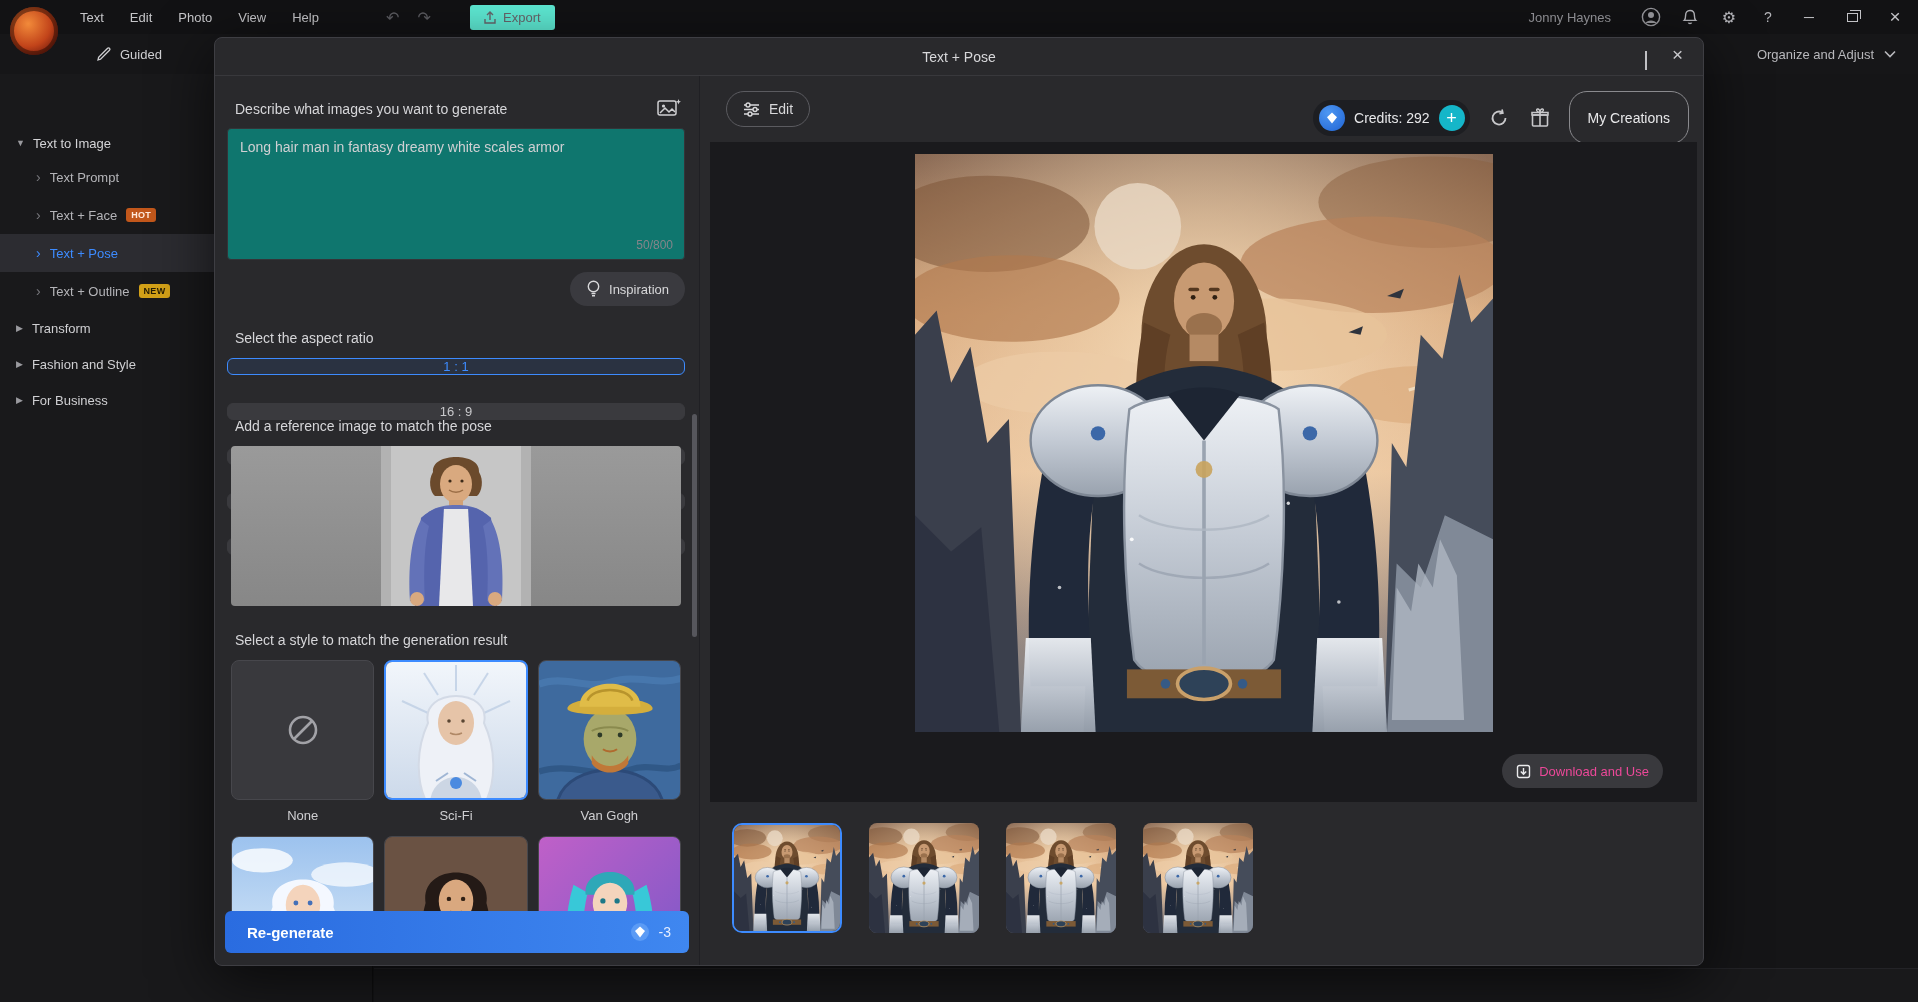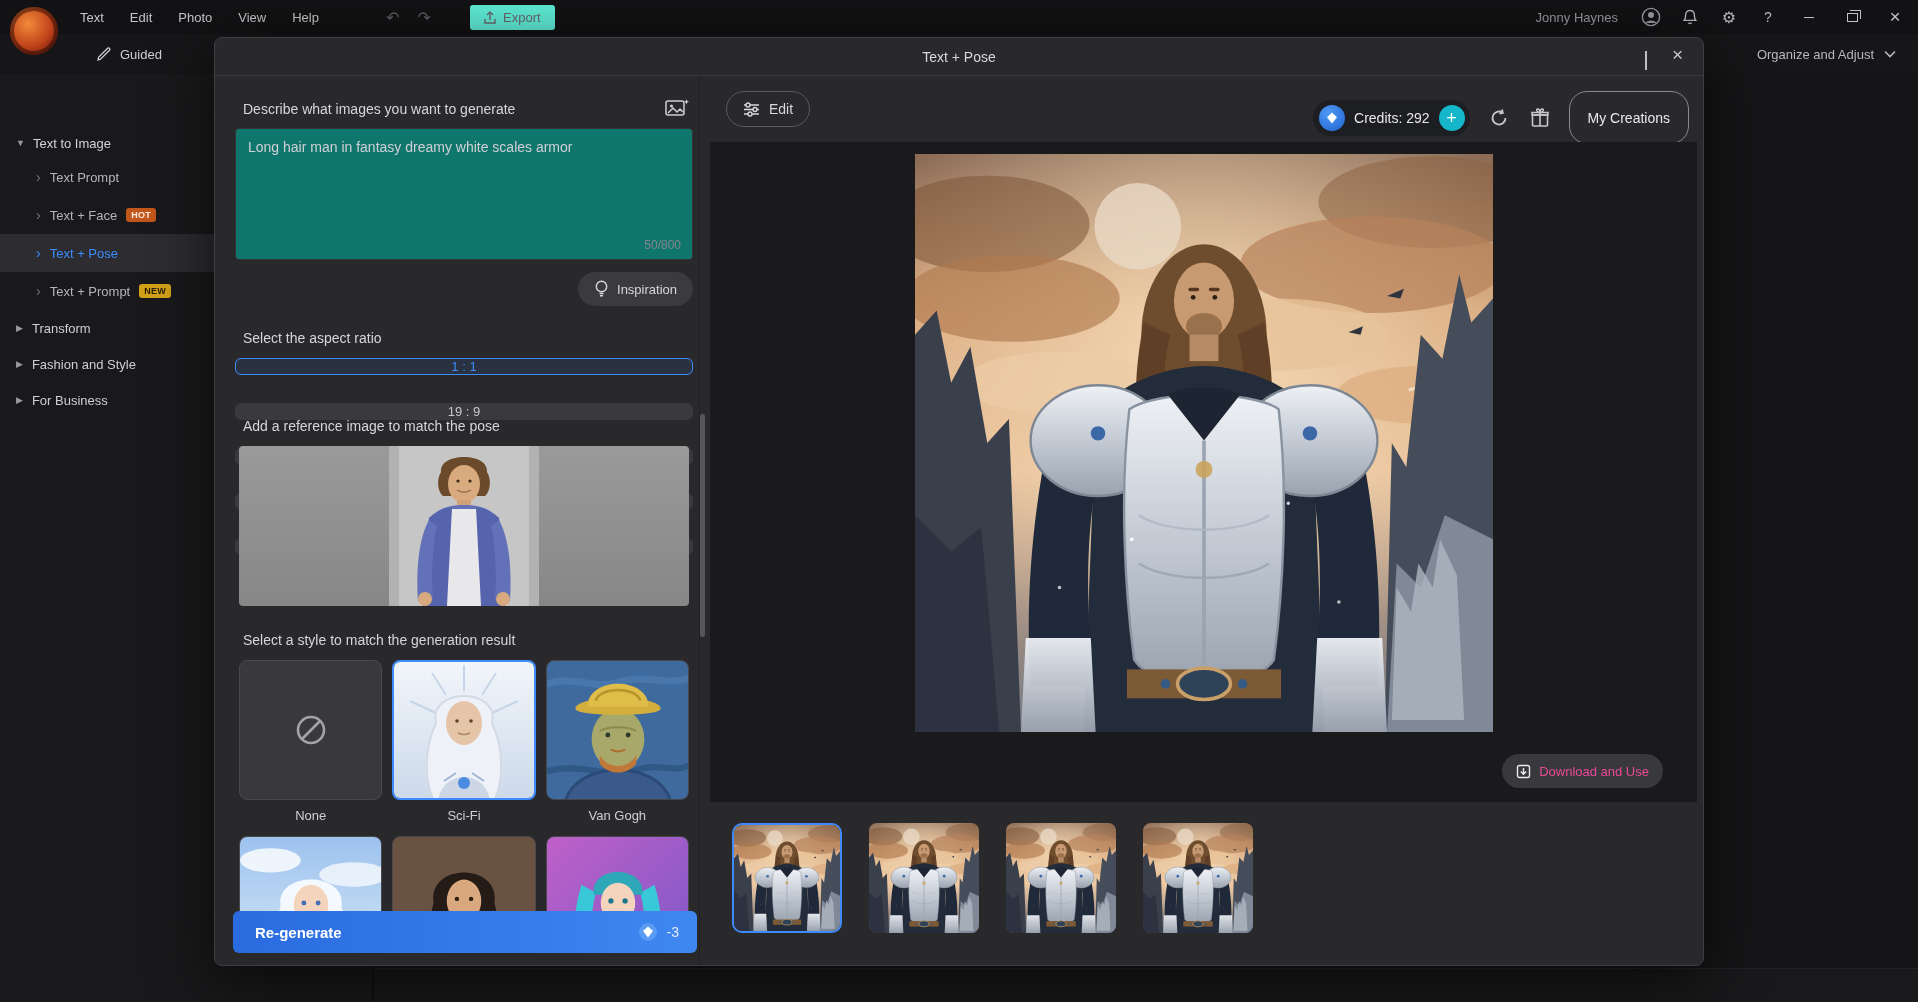--- a/index.html
+++ b/index.html
@@ -11,21 +11,21 @@
   .toolbar-row { position:absolute; left:0; top:34px; right:0; height:40px; background:#161618; z-index:4; }
   .logo { position:absolute; left:10px; top:7px; width:48px; height:48px; border-radius:50%; z-index:6;
     background:radial-gradient(circle at 38% 35%, #f28a3a, #c2441a 52%, #7a1f0f 80%, #2e0b05);
     box-shadow:inset 0 0 0 4px rgba(20,5,0,.45); }
   .menus { position:absolute; left:80px; top:0; height:34px; display:flex; align-items:center; gap:26px; font-size:13px; color:#c6c6c9; }
   .menus span { cursor:default; }
   .histbtns { position:absolute; left:386px; top:0; height:34px; display:flex; align-items:center; gap:18px; font-size:16px; color:#5c5c61; }
   .export-btn { position:absolute; left:470px; top:5px; height:25px; padding:0 14px; background:#5eead4; border-radius:3px;
     display:flex; align-items:center; gap:7px; font-size:13px; color:#67676c; }
   .tb-right { position:absolute; right:10px; top:0; height:34px; display:flex; align-items:center; gap:17px; }
-  .tb-right .uname { font-size:13px; color:#97979c; margin-right:5px; }
+  .tb-right .uname { font-size:13px; color:#97979c; margin-right:12px; }
   .round-ic { width:22px; height:22px; display:flex; align-items:center; justify-content:center; color:#b4b4b9; }
   .winbtn { width:26px; height:26px; display:flex; align-items:center; justify-content:center; color:#c2c2c6; font-size:14px; }
   .restore-sq { width:11px; height:9px; border:1px solid #c2c2c6; position:relative; }
   .restore-sq::before { content:""; position:absolute; left:2px; top:-4px; width:10px; height:8px; border:1px solid #c2c2c6; border-bottom:none; border-left:none; }
   .guided { position:absolute; left:96px; top:0; height:40px; display:flex; align-items:center; gap:8px; font-size:13px; color:#cfcfd2; }
   .organize { position:absolute; right:22px; top:0; height:40px; display:flex; align-items:center; gap:10px; font-size:13px; color:#b8b8bc; z-index:3; }
 
   
   .sidebar { position:absolute; left:0; top:74px; bottom:0; width:373px; background:#19191b; border-right:1px solid #0e0e0f; z-index:2; }
   .bg-main { position:absolute; left:374px; top:74px; right:0; bottom:0; background:#151517; z-index:1; }
@@ -44,21 +44,21 @@
 
   
   .dialog { position:absolute; left:214px; top:37px; width:1490px; height:929px; background:#29292c;
     border:1px solid #3e3e43; border-radius:8px; box-shadow:0 14px 60px rgba(0,0,0,.65); z-index:20; overflow:hidden; }
   .dlg-title { position:absolute; left:0; top:0; right:0; height:38px; border-bottom:1px solid #38383c;
     text-align:center; line-height:38px; font-size:14px; color:#d8d8db; }
   .dlg-max { position:absolute; right:56px; top:14px; }
   .dlg-max .sq { width:11px; height:10px; border:1px solid #c0c0c4; }
   .dlg-close { position:absolute; right:20px; top:6px; font-size:19px; color:#c8c8cc; }
 
-  .dlg-left { position:absolute; left:8px; top:38px; bottom:0; width:484px; overflow:hidden; }
+  .dlg-left { position:absolute; left:0; top:38px; bottom:0; width:484px; overflow:hidden; }
   .dlg-right { position:absolute; left:484px; right:0; top:38px; bottom:0; border-left:1px solid #202024; }
 
   .p-label { font-size:14px; color:#d6d6d9; }
   .prompt-head { position:absolute; left:20px; right:18px; top:22px; display:flex; justify-content:space-between; align-items:center; }
   .prompt-wrap { position:absolute; left:12px; right:14px; top:52px; height:132px; }
   .prompt-wrap textarea { width:100%; height:100%; background:#0f766e; border:1px solid #343438; border-radius:4px;
     color:#d0d0d3; font-size:14px; font-family:"Liberation Sans",sans-serif; padding:10px 12px; resize:none; outline:none; }
   .charcount { position:absolute; right:12px; bottom:8px; font-size:12px; color:#85858a; }
   .inspiration { position:absolute; right:14px; top:196px; height:34px; border-radius:17px; background:#3a3a3f;
     display:flex; align-items:center; gap:8px; padding:0 16px; font-size:13px; color:#d8d8da; }
@@ -364,21 +364,21 @@
     <span class="chev">›</span>
     <span>Text + Face</span>
     <span class="badge hot">HOT</span>
   </div>
   <div class="tree-child active">
     <span class="chev">›</span>
     <span>Text + Pose</span>
   </div>
   <div class="tree-child">
     <span class="chev">›</span>
-    <span>Text + Prompt</span>
+    <span>Text + Outline</span>
     <span class="badge new">NEW</span>
   </div>
   <div class="tree-section">
     <span class="tri">▶</span>
     <span>Transform</span>
   </div>
   <div class="tree-section">
     <span class="tri">▶</span>
     <span>Fashion and Style</span>
   </div>
@@ -413,21 +413,21 @@
       <svg width="15" height="18" viewBox="0 0 15 18">
         <circle cx="7.5" cy="6.5" r="5.2" fill="none" stroke="#d8d8da" stroke-width="1.4"></circle>
         <path d="M5.5 13.5 L9.5 13.5 M6 15.7 L9 15.7" stroke="#d8d8da" stroke-width="1.4"></path>
       </svg>
       <span>Inspiration</span>
     </div>
 
     <span class="p-label aspect-label">Select the aspect ratio</span>
     <div class="ratio-row">
       <div class="ratio-btn sel">1 : 1</div>
-      <div class="ratio-btn">19 : 9</div>
+      <div class="ratio-btn">16 : 9</div>
       <div class="ratio-btn">9 : 16</div>
       <div class="ratio-btn">4 : 3</div>
       <div class="ratio-btn">3 : 4</div>
     </div>
 
     <span class="p-label pose-label">Add a reference image to match the pose</span>
     <div class="pose-box">
       <svg class="pose-photo">
           <use href="#sym-pose" width="150" height="160"></use>
         </svg>

